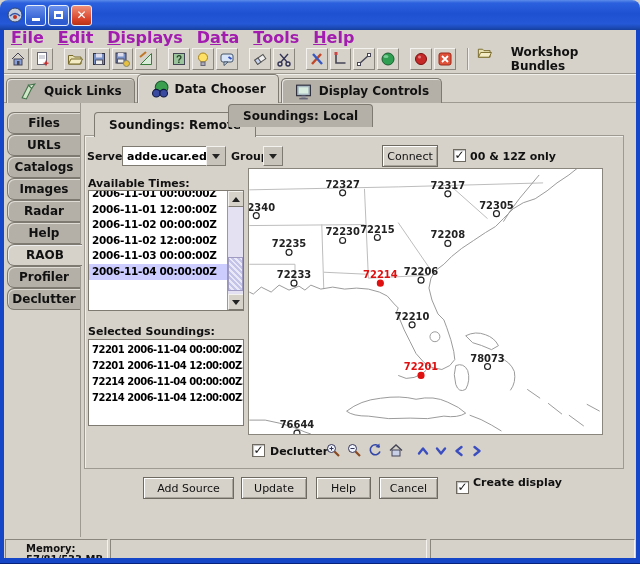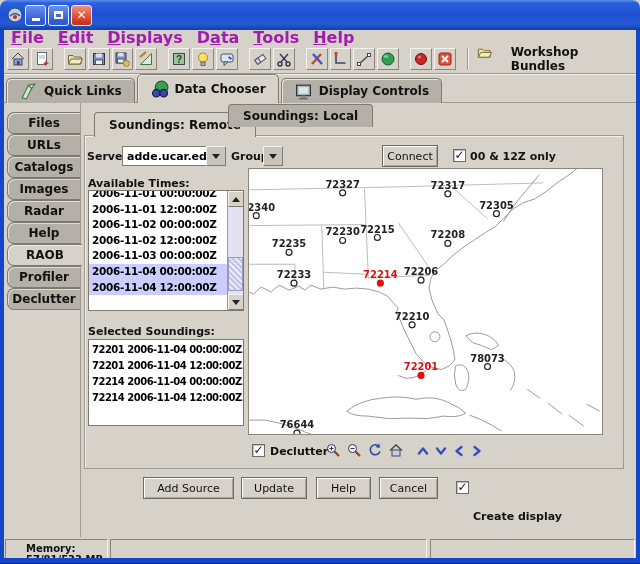--- a/index.html
+++ b/index.html
@@ -332,21 +332,20 @@
 
   <div class="lbl" style="left:88px;top:177px;">Available Times:</div>
   <div class="listbox" style="left:88px;top:190px;width:156px;height:121px;">
     <div class="list-inner" id="times-list" style="margin-top:-5px;width:154px;">
         <div class="row">2006-11-01 00:00:00Z</div>
         <div class="row">2006-11-01 12:00:00Z</div>
         <div class="row">2006-11-02 00:00:00Z</div>
         <div class="row">2006-11-02 12:00:00Z</div>
         <div class="row">2006-11-03 00:00:00Z</div>
         <div class="row sel">2006-11-04 00:00:00Z</div>
-        <div class="row sel">2006-11-04 12:00:00Z</div>
       </div>
     <div class="sbar">
       <div class="sb-btn" style="top:0;">
           <span class="tri-up-s"></span>
         </div>
       <div class="sb-thumb" style="top:66px;height:34px;"></div>
       <div class="sb-btn" style="bottom:0;">
           <span class="tri-down-s"></span>
         </div>
     </div>
@@ -480,21 +479,21 @@
       </button>
     </div>
 
   <div id="bottom-buttons">
       <button class="btn" style="left: 143px; top: 477px; width: 91px;">Add Source</button>
       <button class="btn" style="left: 241px; top: 477px; width: 66px;">Update</button>
       <button class="btn" style="left: 316px; top: 477px; width: 55px;">Help</button>
       <button class="btn" style="left: 379px; top: 477px; width: 59px;">Cancel</button>
     </div>
   <div class="cb checked" style="left:456px;top:481px;"></div>
-  <div class="lbl" style="left:473px;top:510px;">Create display</div>
+  <div class="lbl" style="left:473px;top:476px;">Create display</div>
 
   <div class="statusbar">
     <div class="status-cell" style="left:1px;width:103px;">Memory: 57/81/533 MB</div>
     <div class="status-cell" style="left:106px;width:317px;"></div>
     <div class="status-cell" style="left:426px;width:205px;"></div>
   </div>
 
 </div>
 
 </body></html>

